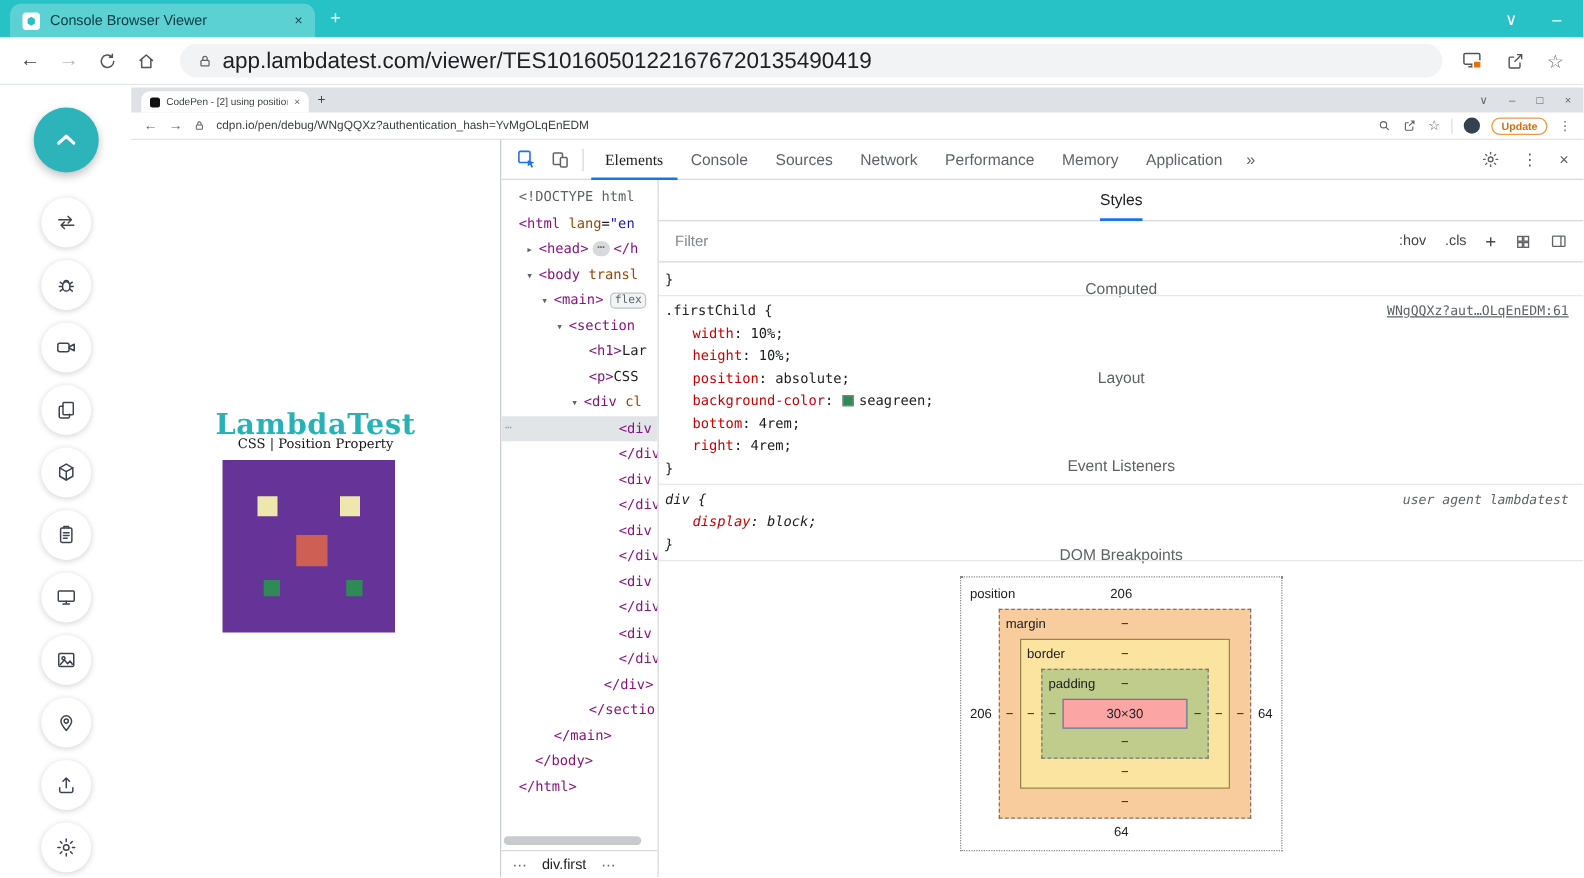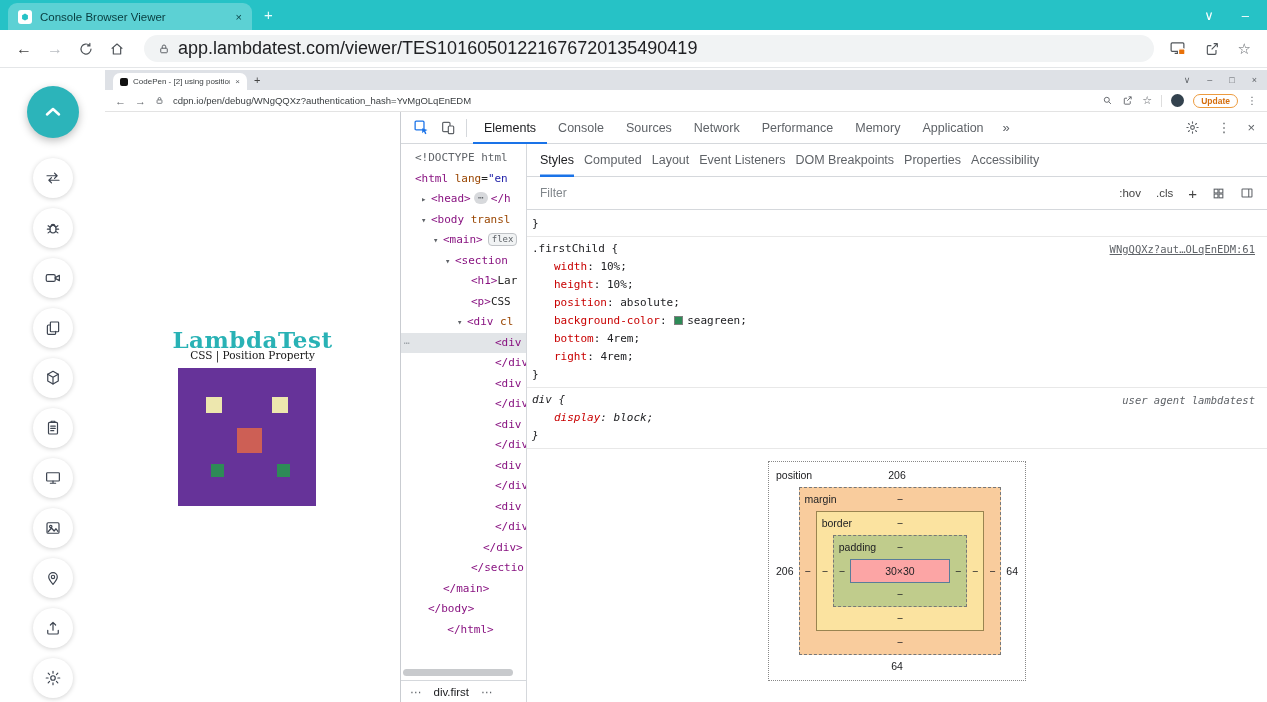--- a/index.html
+++ b/index.html
@@ -68,21 +68,21 @@
   .sq { position:absolute; }
 
   
   .devtools { position:absolute; left:295px; top:0; right:0; bottom:0; border-left:1px solid #c9ccd1; background:#fff; }
   .dt-toolbar { height:32px; border-bottom:1px solid #d5d8dc; display:flex; align-items:center; padding:0 12px; }
   .dt-icon { display:flex; margin-right:10px; color:#5f6368; }
   .dt-icon.inspect { color:#1a73e8; }
   .dt-sep { width:1px; height:18px; background:#d5d8dc; margin:0 6px 0 0; }
   .dt-tabs { display:flex; height:32px; }
   .dt-tab { font-size:12.5px; color:#5f6368; padding:0 11px; line-height:32px; white-space:nowrap; }
-  .dt-tab.active { color:#202124; box-shadow:inset 0 -2px 0 #1a73e8; }
+  .dt-tab.active { color:#202124; box-shadow:inset 0 -2px 0 #1a73e8;font-family:Liberation Serif, serif; }
   .dt-chevron { font-size:13px; color:#5f6368; padding:0 8px; }
   .dt-toolbar-right { margin-left:auto; display:flex; align-items:center; gap:17px; color:#5f6368; }
   .dt-x { font-size:13px; }
   .dt-dots { font-size:13px; }
 
   .dt-left { position:absolute; left:0; top:32px; width:125px; bottom:0; overflow:hidden; }
   .tree { position:absolute; top:0; left:0; right:0; bottom:22px; overflow:hidden; padding-top:4px; }
   .tree-line { height:20.5px; line-height:20.5px; font-family:"DejaVu Sans Mono",monospace; font-size:11px;
                white-space:nowrap; position:relative; }
   .tree-line.hl { background:#e2e5e8; }
@@ -93,21 +93,21 @@
   .tk-dots { display:inline-block; background:#d7d9dc; border-radius:7px; color:#5f6368; padding:0 4px; margin:0 3px;
              font-size:10px; line-height:12px; vertical-align:1px; }
   .tk-flex { display:inline-block; border:1px solid #c0c3c7; background:#f1f3f4; color:#5f6368; border-radius:4px;
              padding:0 3px; margin-left:5px; font-size:9px; line-height:11px; vertical-align:1px; }
   .hscroll { position:absolute; bottom:26px; left:2px; height:7px; width:110px; background:#c8cacd; border-radius:3.5px; }
   .crumbs { position:absolute; bottom:0; left:0; right:0; height:22px; border-top:1px solid #d5d8dc; background:#fff;
             display:flex; align-items:center; gap:12px; padding:0 9px; font-size:11.5px; color:#202124; }
   .crumb-dots { color:#5f6368; }
 
   .dt-right { position:absolute; left:125px; top:32px; right:0; bottom:0; border-left:1px solid #d5d8dc; overflow:hidden; }
-  .subtabs { height:33px; border-bottom:1px solid #d5d8dc; display:flex; align-items:center; padding:0 13px; gap:10px; }
+  .subtabs { height:33px; border-bottom:1px solid #d5d8dc; display:flex; align-items:center; padding:0 13px; gap:38px;flex-direction:column; }
   .subtab { font-size:12.5px; color:#5f6368; line-height:33px; height:33px; white-space:nowrap; }
   .subtab.active { color:#202124; box-shadow:inset 0 -2.5px 0 #1a73e8; }
   .filter-row { height:33px; border-bottom:1px solid #d5d8dc; display:flex; align-items:center; padding:0 13px; }
   .filter-ph { font-size:12px; color:#80868b;text-align:center; }
   .filter-right { margin-left:auto; display:flex; align-items:center; gap:15px; color:#444; font-size:11.5px; }
   .filter-right .plus { font-size:15px; }
   .filter-right svg { color:#5f6368; }
 
   .styles-scroll { position:absolute; top:66px; left:0; right:0; bottom:0; overflow:hidden;
                    font-family:"DejaVu Sans Mono",monospace; font-size:11px; color:#202124; padding-top:5px; }
@@ -391,21 +391,21 @@
               <div class="tree-line" style="padding-left: 94px;"><span class="tk-tag">&lt;div</span></div>
               <div class="tree-line" style="padding-left: 94px;"><span class="tk-tag">&lt;/div</span></div>
               <div class="tree-line" style="padding-left: 94px;"><span class="tk-tag">&lt;div</span></div>
               <div class="tree-line" style="padding-left: 94px;"><span class="tk-tag">&lt;/div</span></div>
               <div class="tree-line" style="padding-left: 94px;"><span class="tk-tag">&lt;div</span></div>
               <div class="tree-line" style="padding-left: 94px;"><span class="tk-tag">&lt;/div</span></div>
               <div class="tree-line" style="padding-left: 82px;"><span class="tk-tag">&lt;/div&gt;</span></div>
               <div class="tree-line" style="padding-left: 70px;"><span class="tk-tag">&lt;/sectio</span></div>
               <div class="tree-line" style="padding-left: 42px;"><span class="tk-tag">&lt;/main&gt;</span></div>
               <div class="tree-line" style="padding-left: 27px;"><span class="tk-tag">&lt;/body&gt;</span></div>
-              <div class="tree-line" style="padding-left: 14px; text-align: center;"><span class="tk-tag">&lt;/html&gt;</span></div>
+              <div class="tree-line" style="padding-left: 14px;"><span class="tk-tag">&lt;/html&gt;</span></div>
             </div>
           <div class="hscroll"></div>
           <div class="crumbs">
             <span class="crumb-dots">⋯</span>
             <span>div.first</span>
             <span class="crumb-dots">⋯</span>
           </div>
         </div>
 
         <div class="dt-right">

